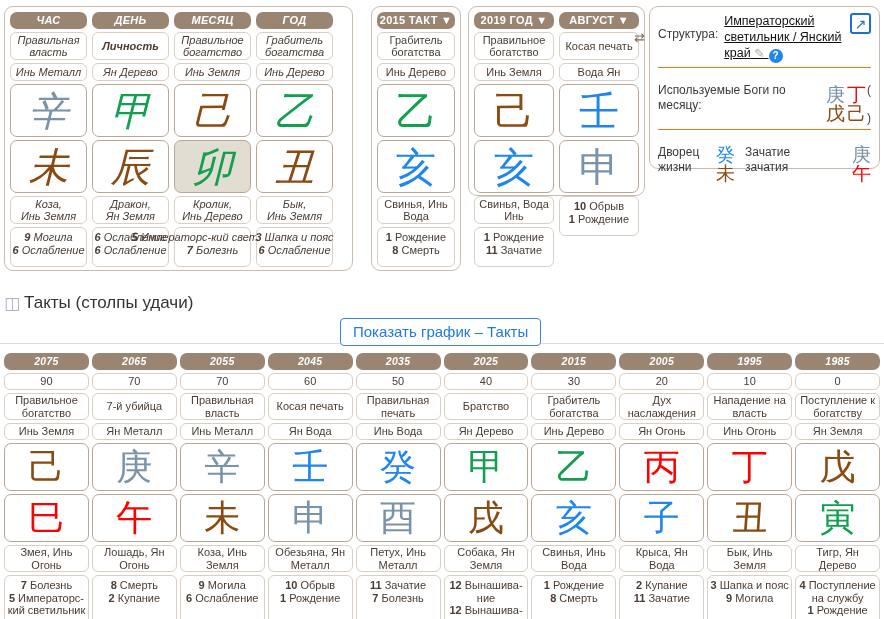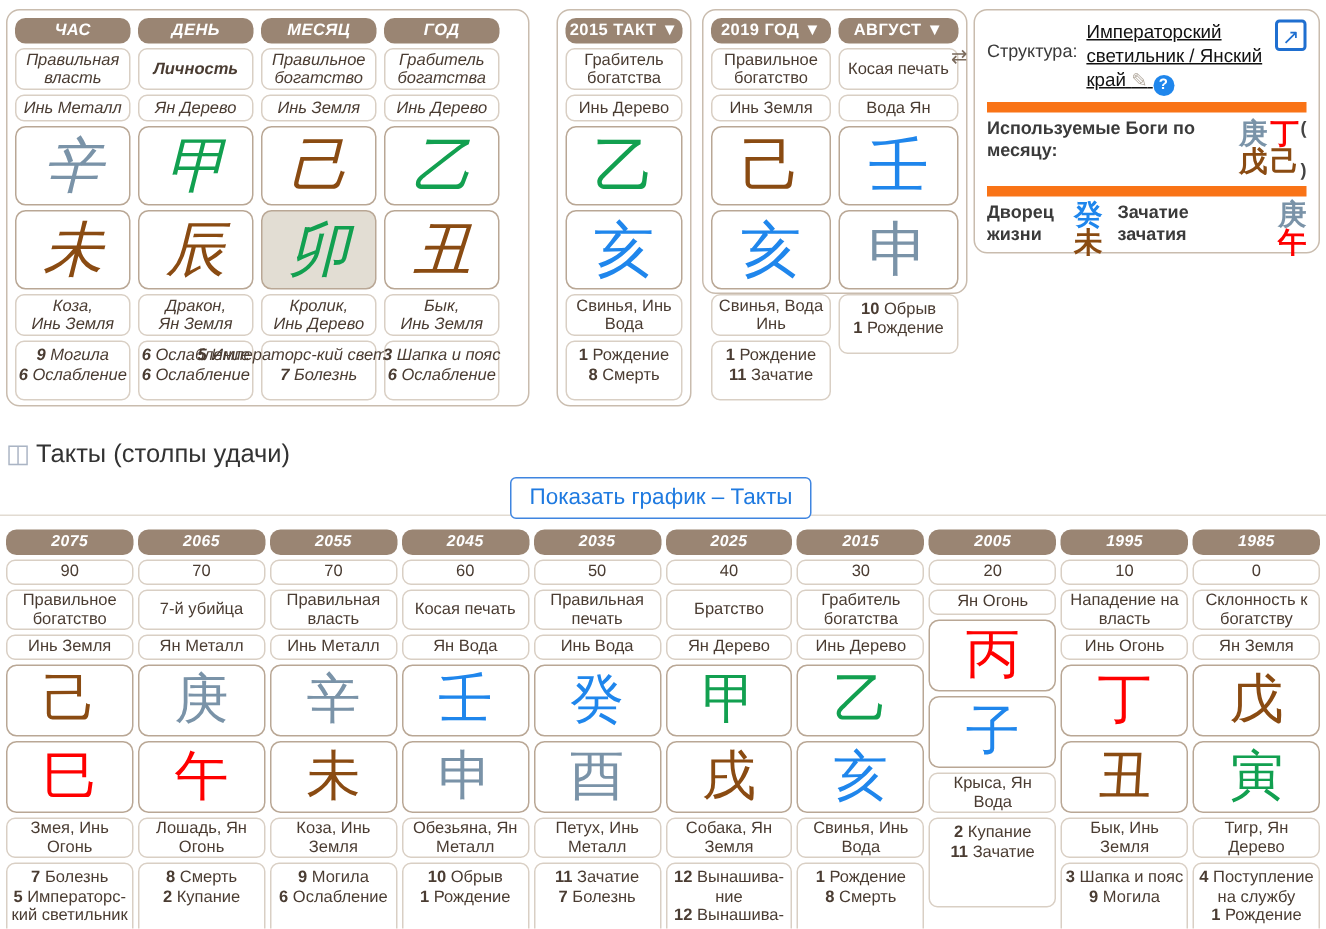--- a/index.html
+++ b/index.html
@@ -82,21 +82,21 @@
   #structure-panel {
     position: absolute;
     left: 649px; top: 6px;
     width: 231px; height: 163px;
     border: 1px solid #c9bcae;
     border-radius: 9px;
     background: #ffffff;
     padding: 6px 8px;
   }
   .srow { display: flex; align-items: flex-start; }
-  .srow + .srow { border-top: 7px solid #f97316; padding-top: 3px; margin-top: 4px; font-weight: bold; }
+  .srow + .srow { border-top: 1px solid #f97316; padding-top: 15px; margin-top: 4px; }
   .slabel { font-size: 12px; color: #3a3a3a; line-height: 15px; }
   .sval { font-size: 12.5px; color: #111; line-height: 16px; flex: 1; text-decoration: underline; }
   .cjk-sm { font-family: "DejaVu Sans", sans-serif; font-size: 19px; line-height: 19px; }
 
   .expand-btn {
     width: 21px; height: 21px;
     border: 2px solid #1f6fd0;
     border-radius: 3px;
     color: #1f6fd0;
     font-size: 14px;
@@ -515,20 +515,23 @@
         <div class="cell stage">
           <div class="ln"><span class="bold">1</span> <span>Рождение</span></div>
           <div class="ln"><span class="bold">8</span> <span>Смерть</span></div>
         </div>
       </div>
       <div class="lcol">
         <div class="hdr">2005</div>
         <div class="cell age">
           <span>20</span>
         </div>
+        <div class="cell god">
+          <span>Дух наслаждения</span>
+        </div>
         <div class="cell elem">
           <span>Ян Огонь</span>
         </div>
         <div class="glyph c-fire">丙</div>
         <div class="glyph c-water">子</div>
         <div class="cell animal">
           <span>Крыса, Ян Вода</span>
         </div>
         <div class="cell stage">
           <div class="ln"><span class="bold">2</span> <span>Купание</span></div>
@@ -555,21 +558,21 @@
           <div class="ln"><span class="bold">3</span> <span>Шапка и пояс</span></div>
           <div class="ln"><span class="bold">9</span> <span>Могила</span></div>
         </div>
       </div>
       <div class="lcol">
         <div class="hdr">1985</div>
         <div class="cell age">
           <span>0</span>
         </div>
         <div class="cell god">
-          <span>Склонность к богатству</span>
+          <span>Поступление к богатству</span>
         </div>
         <div class="cell elem">
           <span>Ян Земля</span>
         </div>
         <div class="glyph c-earth">戊</div>
         <div class="glyph c-wood">寅</div>
         <div class="cell animal">
           <span>Тигр, Ян Дерево</span>
         </div>
         <div class="cell stage">

